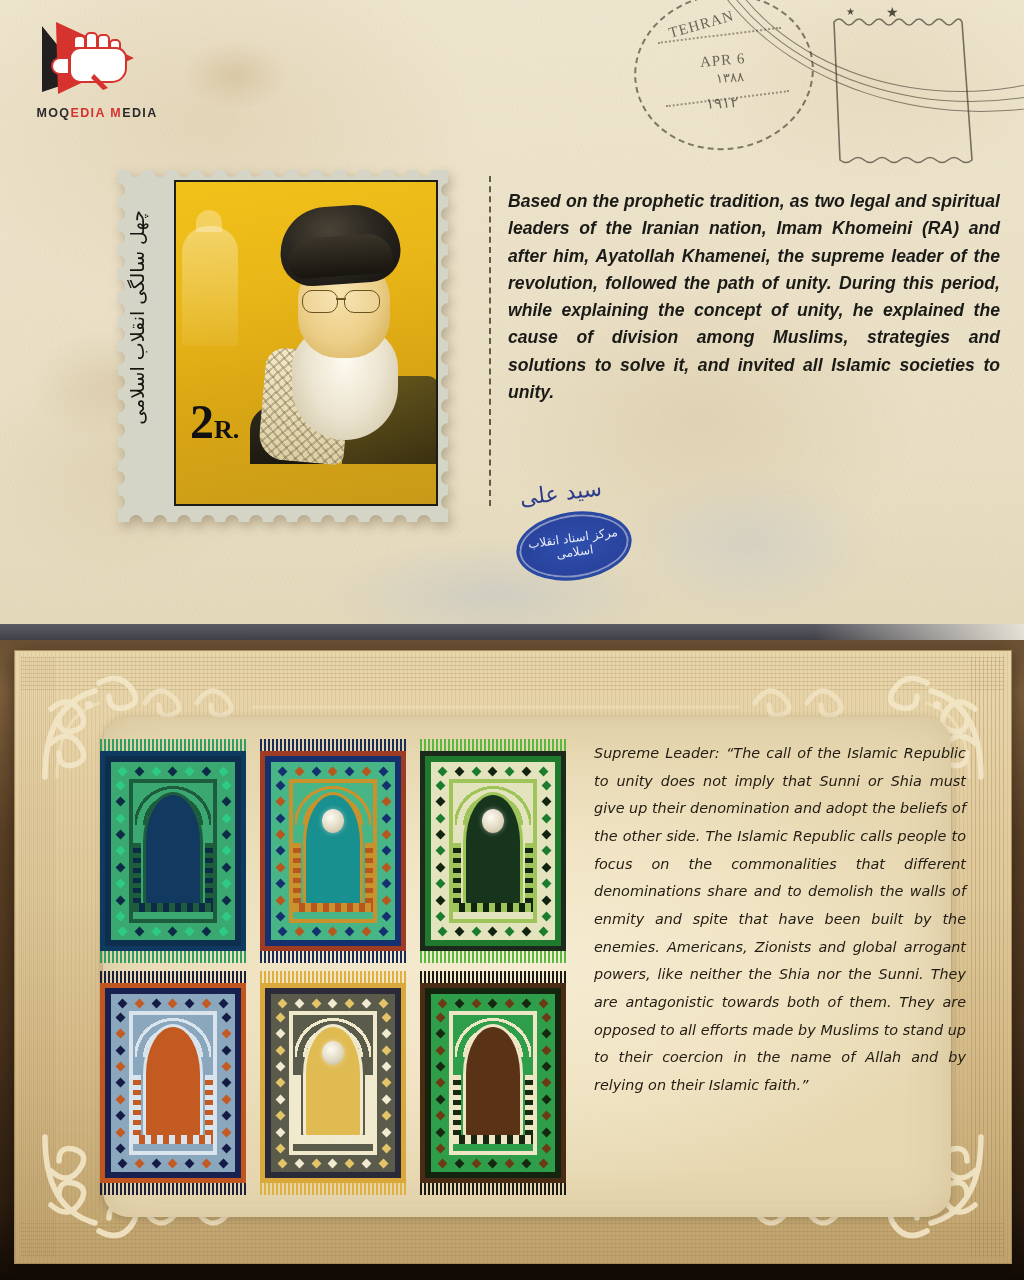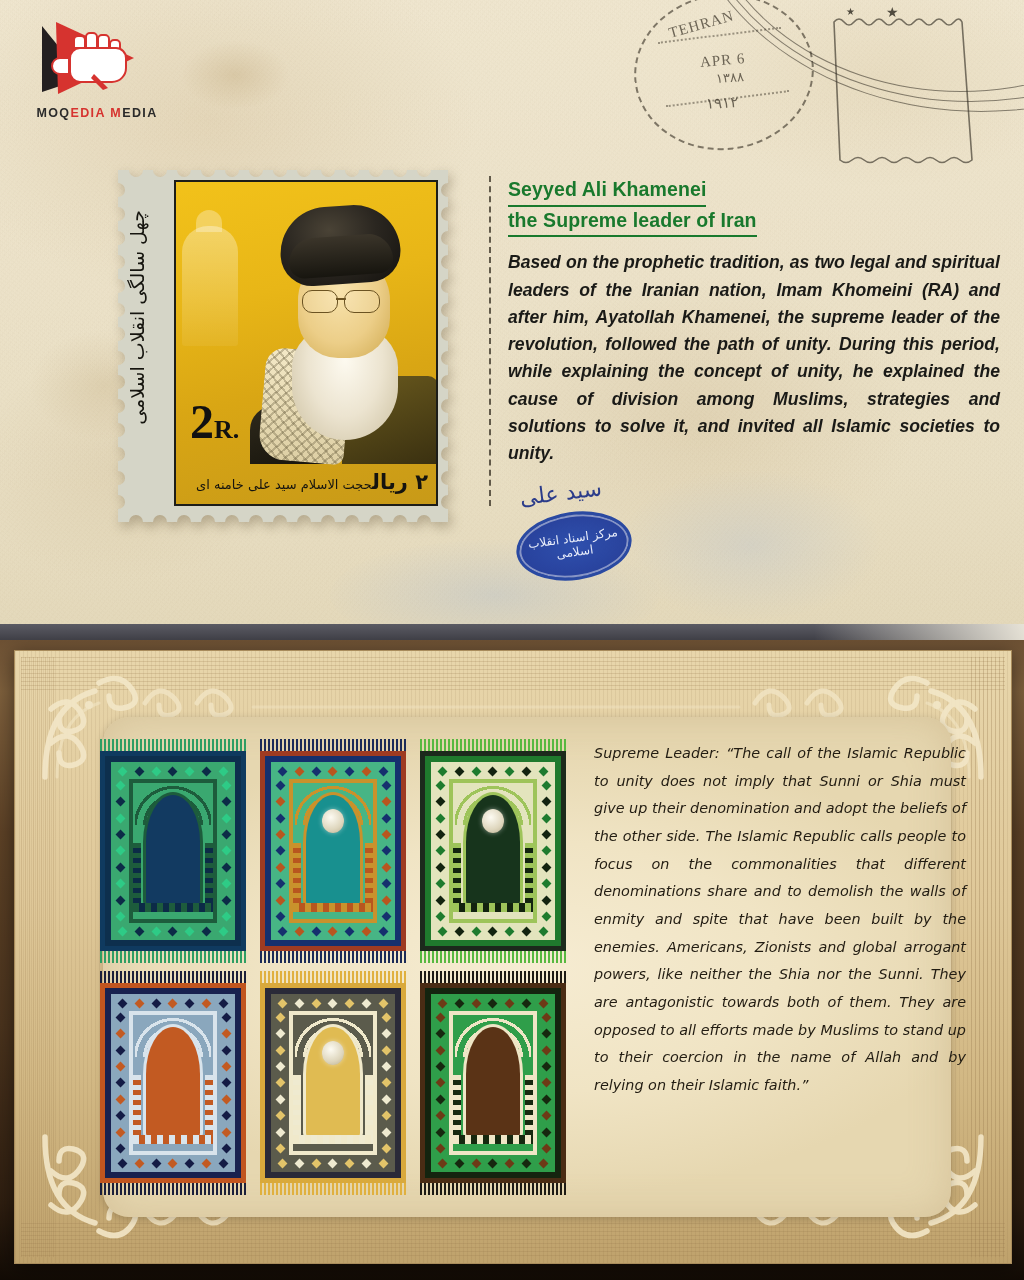--- a/index.html
+++ b/index.html
@@ -409,33 +409,26 @@
           <div class="glasses">
             <div class="lens l"></div>
             <div class="bridge"></div>
             <div class="lens r"></div>
           </div>
           <div class="turban"></div>
         </div>
         <div class="denom">
           <span class="num">2</span><span class="cur">R.</span>
         </div>
-        <div class="fa-bottom">
-          <span class="big">٢ ریال</span><span>حجت الاسلام سید علی خامنه ای</span>
-        </div>
       </div>
       <div class="fa-side">چهل سالگی انقلاب اسلامی</div>
     </div>
 
     <div class="dash-rule"></div>
     <div class="head-block">
-      <div class="headline">
-        <span>Seyyed Ali Khamenei</span><br>
-        <span>the Supreme leader of Iran</span>
-      </div>
       <div class="body-copy">
         <p>Based on the prophetic tradition, as two legal and spiritual leaders of the Iranian nation, Imam Khomeini (RA) and after him, Ayatollah Khamenei, the supreme leader of the revolution, followed the path of unity. During this period, while explaining the concept of unity, he explained the cause of division among Muslims, strategies and solutions to solve it, and invited all Islamic societies to unity.</p>
       </div>
     </div>
 
     <div class="sign-ink">سید علی</div>
     <div class="seal">
       <div class="seal-txt">مرکز اسناد انقلاب اسلامی</div>
     </div>
   </div>

